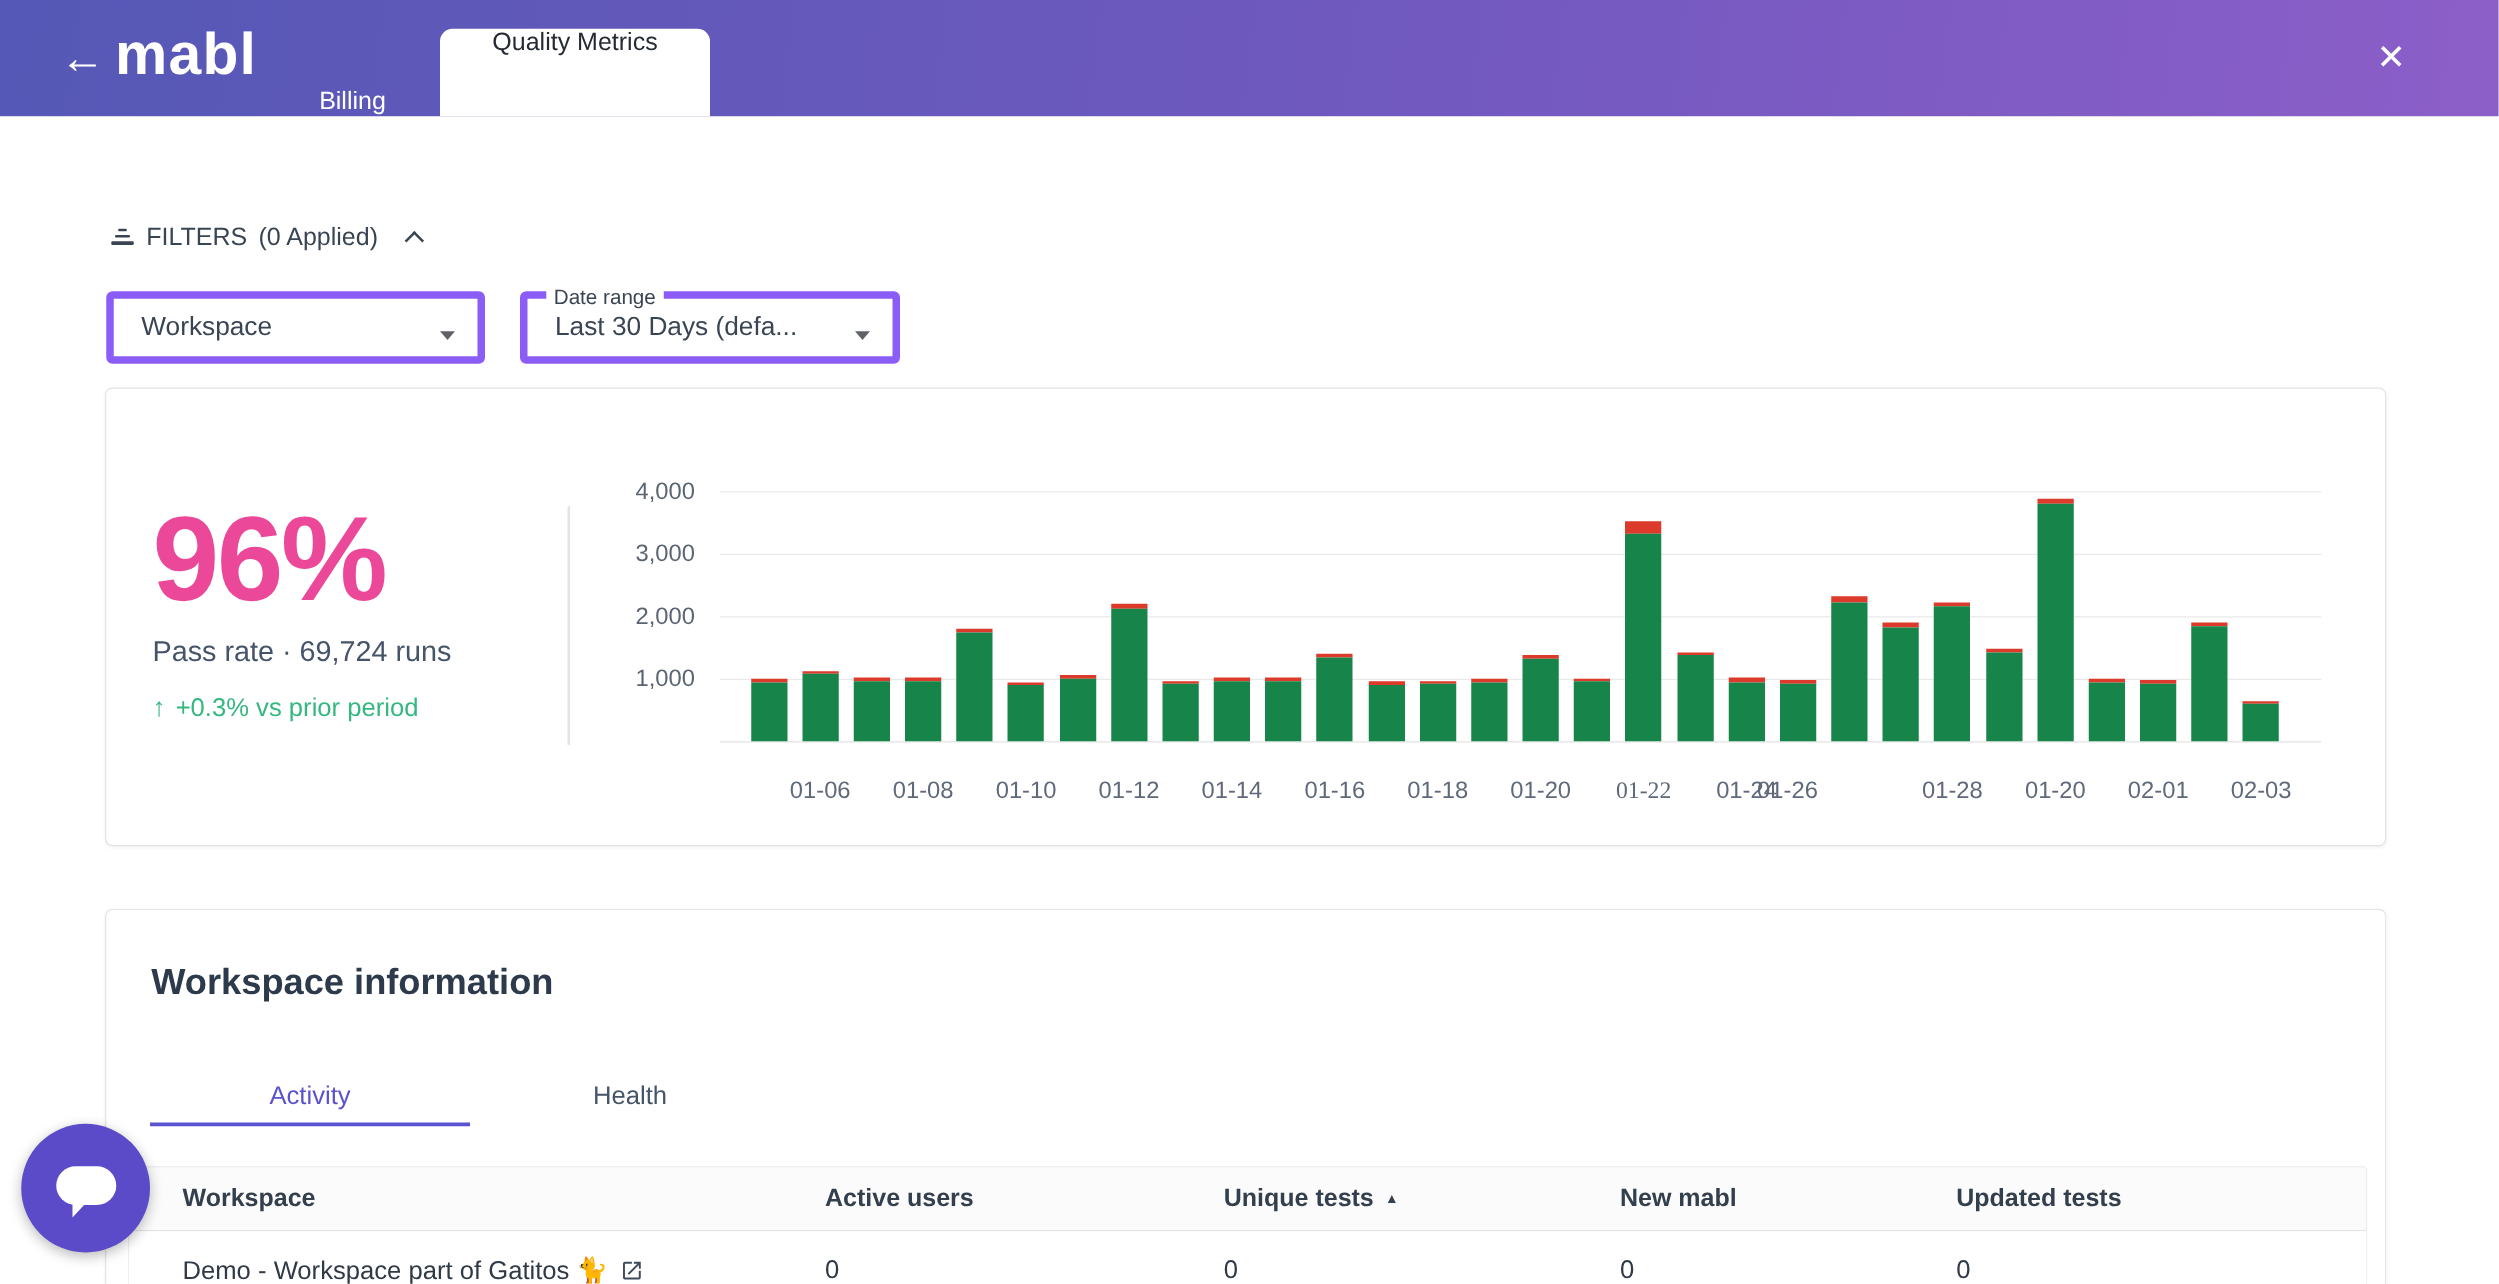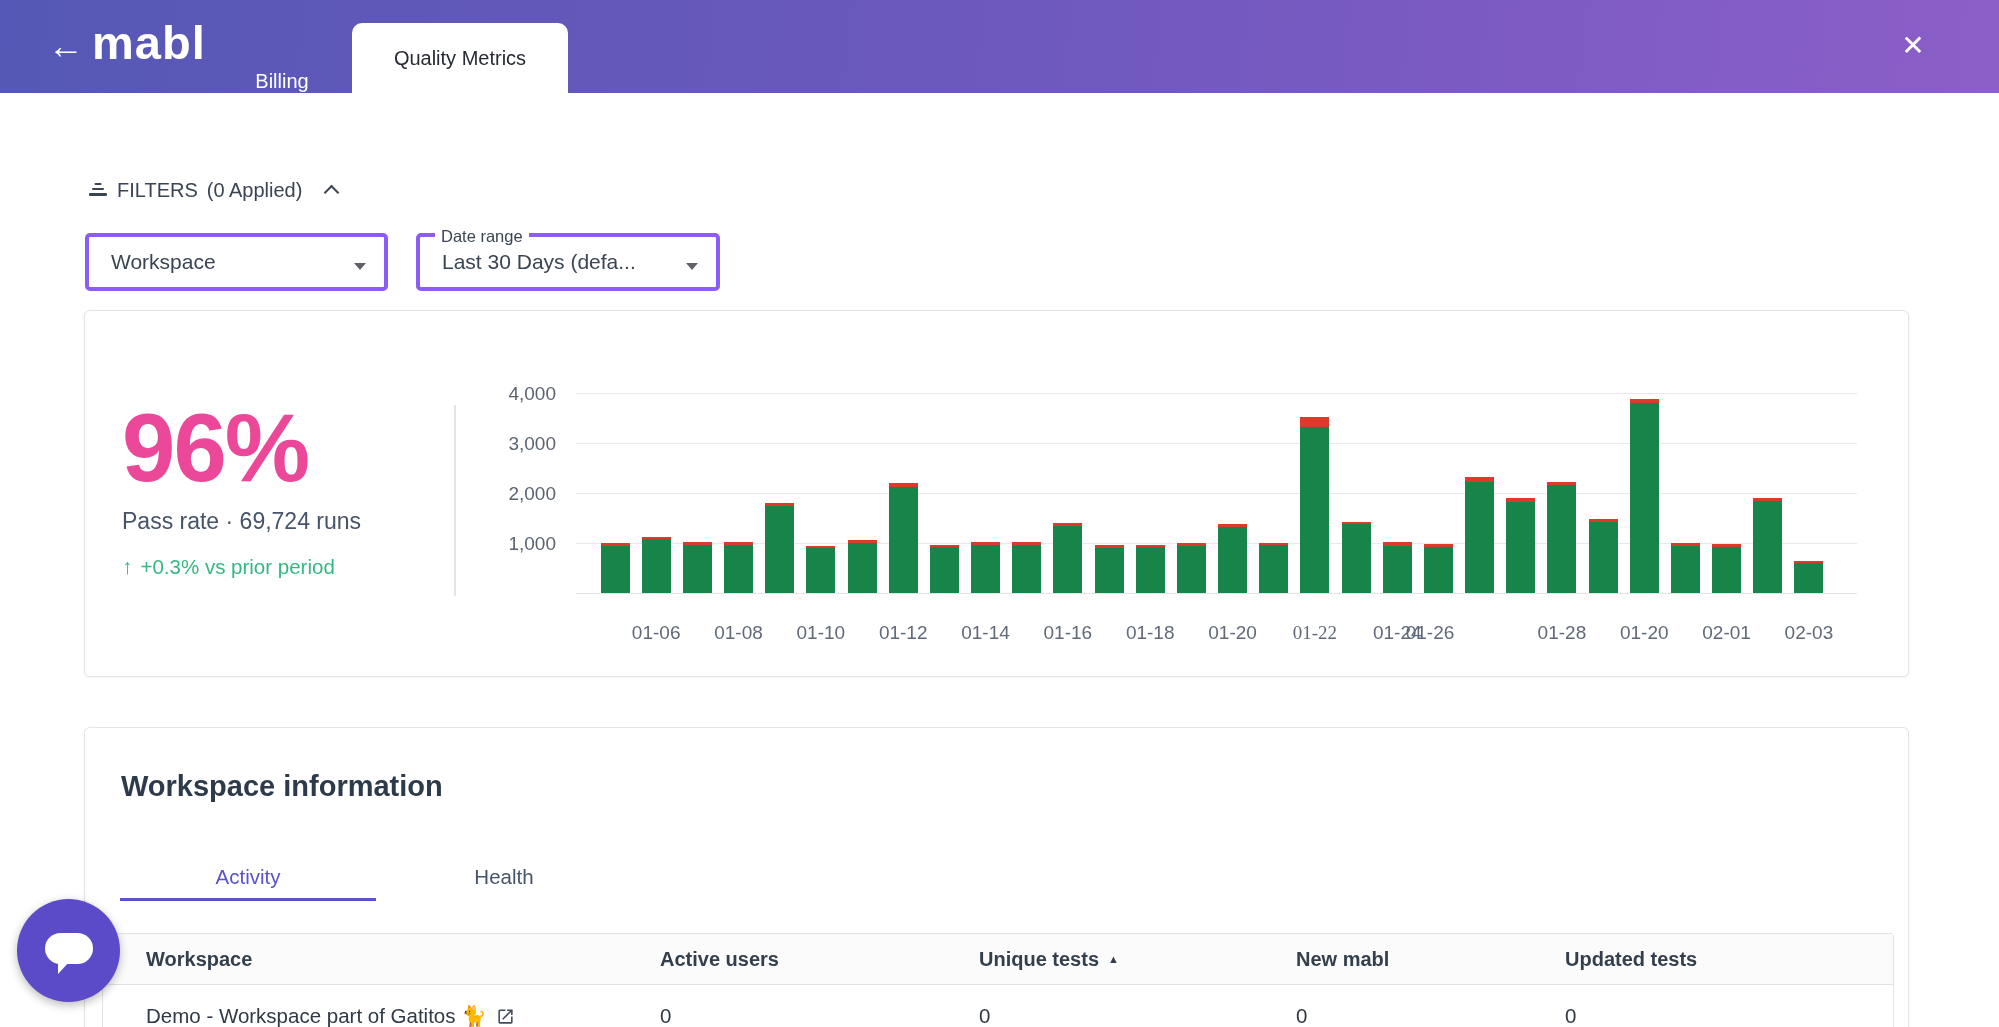--- a/index.html
+++ b/index.html
@@ -25,21 +25,21 @@
     font-size: 47px; font-weight: 700; letter-spacing: 1px;
   }
   .tab-billing {
     position: absolute; left: 222px; top: 0; width: 120px; height: 93px;
     display: flex; align-items: flex-end; justify-content: center;
     color: #ffffff; font-size: 20px; cursor: pointer;
   }
   .tab-qm {
     position: absolute; left: 352px; top: 23px; width: 216px; height: 70px;
     background: #ffffff; border-radius: 10px 10px 0 0;
-    display: flex; align-items: center; justify-content: center;
+    display: flex; justify-content: center;
     color: #262b33; font-size: 20px; cursor: pointer;
   }
   .close-btn {
     position: absolute; right: 68px; top: 28px; width: 36px; height: 36px;
     color: #ffffff; font-size: 28px; font-weight: 300; line-height: 36px;
     text-align: center; cursor: pointer;
   }
 
   
   .filters-toggle {
@@ -54,21 +54,21 @@
   .filters-label, .filters-count { font-size: 20px; color: #3a4553; }
   .filters-count { margin-left: 9px; }
   .chevron-up {
     width: 11px; height: 11px; margin-left: 24px; margin-top: 5px;
     border-top: 2.5px solid #3a4553; border-right: 2.5px solid #3a4553;
     transform: rotate(-45deg);
   }
 
   .select {
     position: absolute; top: 233px; height: 58px;
-    border: 4px solid #8b5cf6; border-radius: 5px; background: #fff; cursor: pointer;
+    border: 6px solid #8b5cf6; border-radius: 5px; background: #fff; cursor: pointer;
   }
   .select .value {
     position: absolute; left: 22px; top: 0; height: 100%;
     display: flex; align-items: center; font-size: 21px; color: #3a4553; white-space: nowrap;
   }
   .caret-down {
     position: absolute; right: 18px; top: 26px; width: 0; height: 0;
     border-left: 6px solid transparent; border-right: 6px solid transparent;
     border-top: 7px solid #5f6368;
   }

